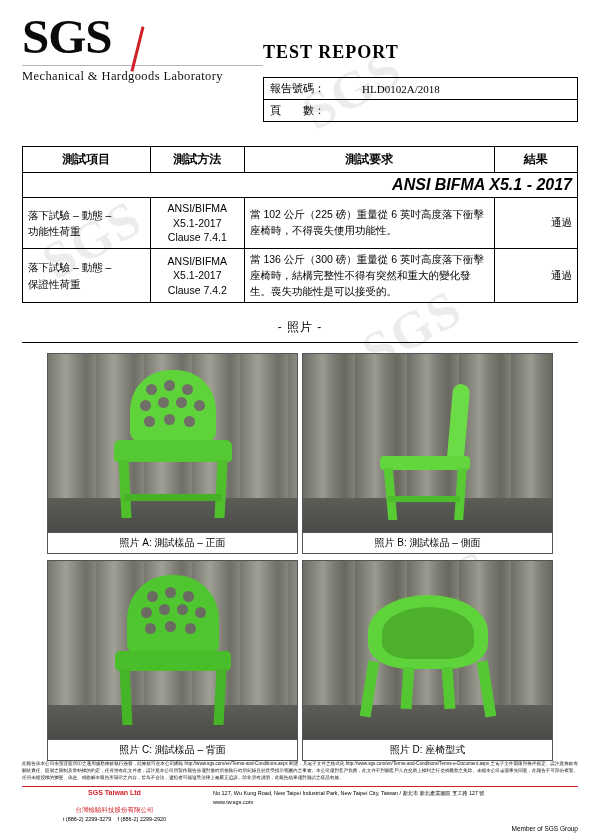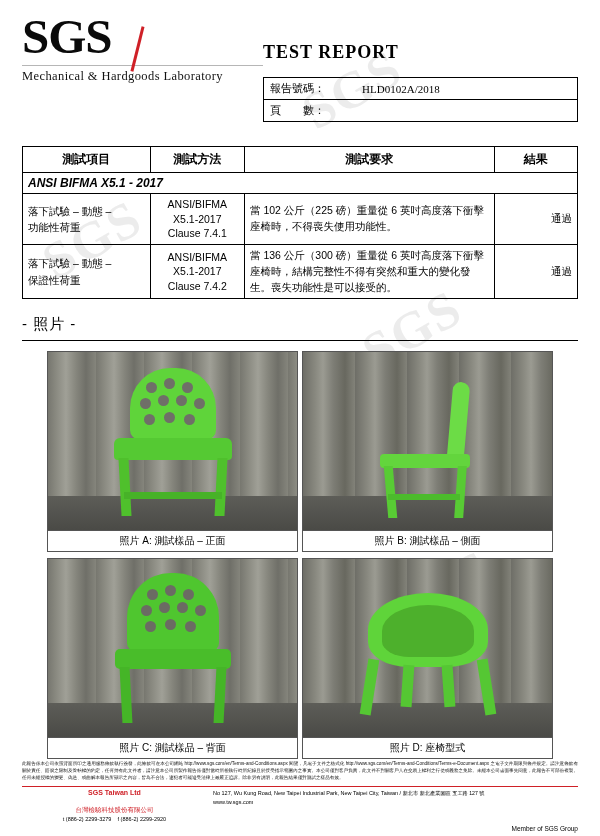--- a/index.html
+++ b/index.html
@@ -122,31 +122,33 @@
     font-size: 12px;
     padding: 4px 0;
   }
   .col-item   { width: 23%; }
   .col-method { width: 17%; }
   .col-req    { width: 45%; }
   .col-result { width: 15%; }
   .std-row td {
     font-style: italic;
     font-weight: bold;
-    font-size: 12px;
+    font-size: 16px;
     padding: 2px 6px;
+    text-align: right;
   }
   td.item  { text-align: left; line-height: 1.55; padding-left: 8px; }
   td.method{ text-align: center; line-height: 1.4; }
   td.req   { text-align: left; line-height: 1.5; padding: 5px 6px; }
   td.result{ text-align: right; }
 
   
   .photos-head {
-    font-size: 15px;
+    text-align: center;
+    font-size: 12px;
     margin: 16px 0 6px 0;
     letter-spacing: 1px;
   }
   .photo-rule {
     border-top: 1px solid #000;
     margin: 0 0 10px 0;
   }
   .photo-grid {
     display: grid;
     grid-template-columns: 1fr 1fr;

